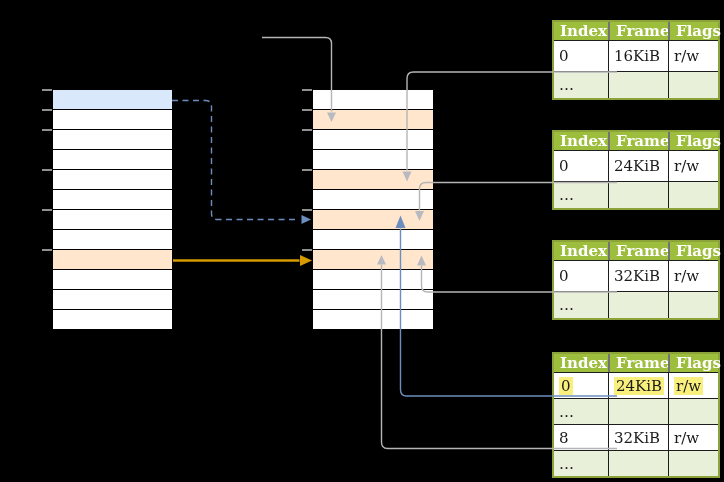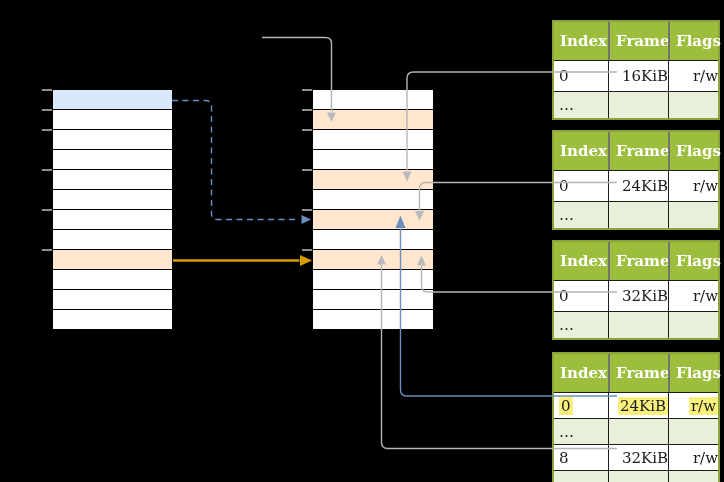--- a/index.html
+++ b/index.html
@@ -21,28 +21,28 @@
   
   .kib-box{
     position:absolute;left:183px;top:21px;width:120px;height:20px;box-sizing:border-box;
     background:var(--label_box_fill);border:1px solid var(--label_box_border);
     display:flex;align-items:center;justify-content:center;
     font-size:15px;color:#111;
   }
   
   .ptable{position:absolute;left:552px;width:168px;box-sizing:border-box;
     border:2px solid var(--table_border);background:#fff;}
-  .thead{display:flex;height:38px;background:var(--table_header_fill);text-align:right;}
+  .thead{display:flex;height:18px;background:var(--table_header_fill);text-align:right;}
   .th{box-sizing:border-box;display:flex;align-items:center;padding-left:6px;
       color:var(--header_text);font-weight:bold;font-size:15px;}
   .th + .th{border-left:2px solid #737373;}
   .trow{display:flex;border-top:1px solid #1c1c1c;}
   .td{box-sizing:border-box;display:flex;align-items:center;padding-left:5px;
       font-size:15px;color:var(--table_text);overflow:hidden;}
-  .td + .td{border-left:1px solid #1c1c1c;justify-content:flex-end;}
+  .td + .td{border-left:1px solid #1c1c1c;}
   .shade-white{background:var(--table_row_white);}
   .shade-light{background:var(--table_row_light);}
   .hl{background:var(--highlight_yellow);padding:0 2px;}
   
   #connectors{position:absolute;left:0;top:0;z-index:5;pointer-events:none;}
   .ln{fill:none;stroke-width:1.4px;}
   .ln.gray{stroke:var(--line_gray);}
   .ln.blue{stroke:var(--line_blue);}
   .ln.gold{stroke:var(--line_gold);stroke-width:2.4px;}
   .ln.dashed{stroke-dasharray:6 4.5;}

